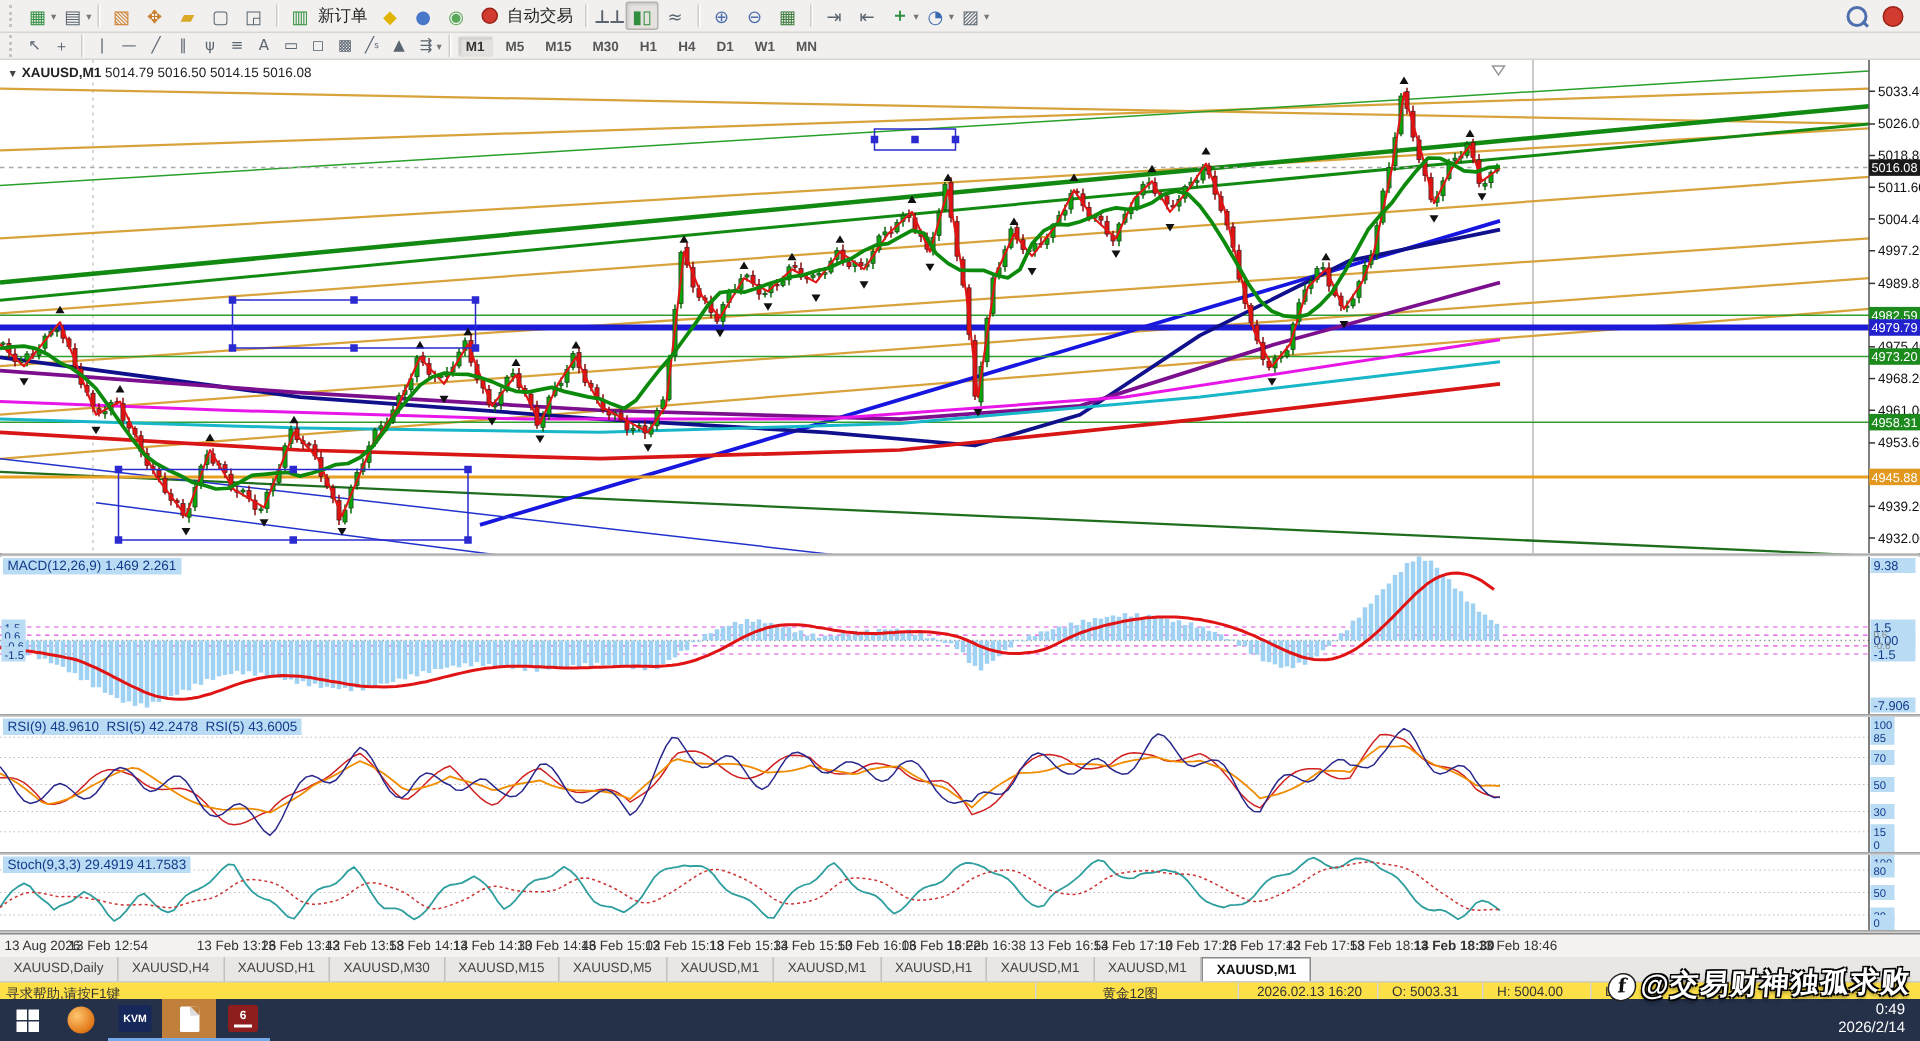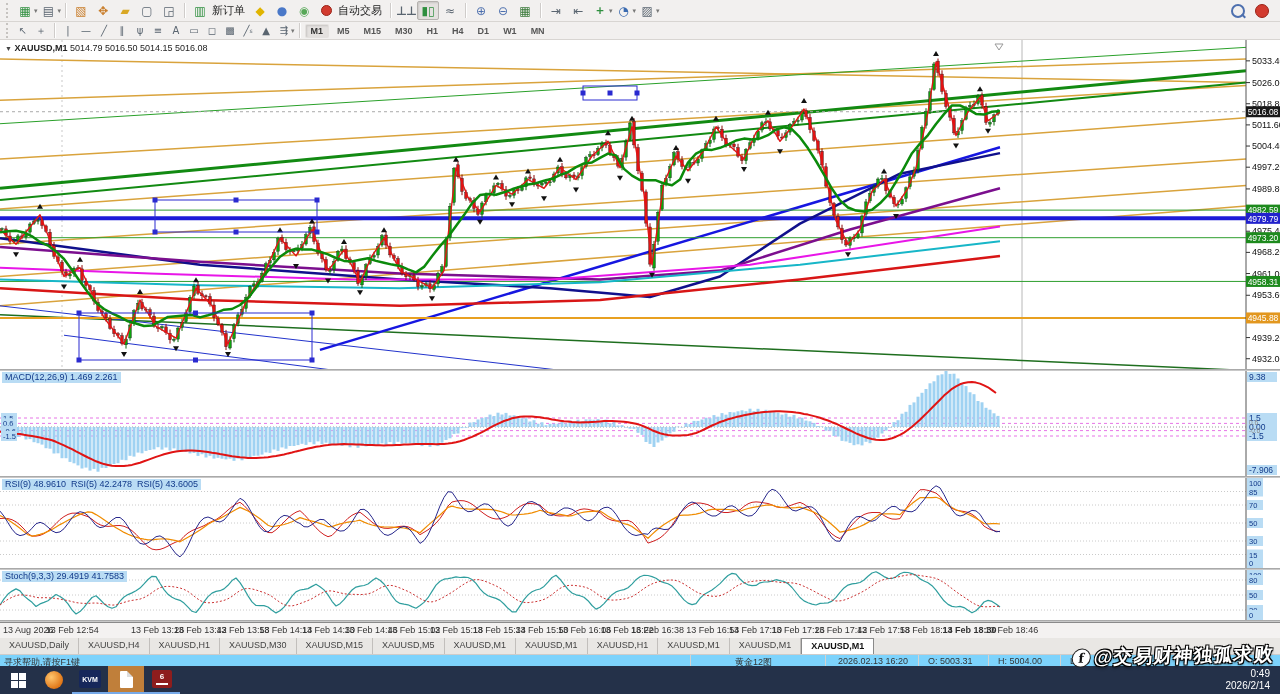--- a/index.html
+++ b/index.html
@@ -28,21 +28,21 @@
   #ctitle{position:absolute;top:3px;left:5px;font-size:9px;color:#222;white-space:pre;}
   #ctitle b{font-weight:bold;}
   #ctitle .dd{font-size:7px;color:#444;}
   svg text{font-family:"Liberation Sans",sans-serif;}
   
   #taxis{position:absolute;top:622px;left:0;width:1280px;height:16px;background:#f4f2f1;border-top:1px solid #8a8a8a;overflow:hidden;}
   #taxis span{position:absolute;top:2px;font-size:9px;color:#333;white-space:nowrap;}
   #tabbar{position:absolute;top:638px;left:0;width:1280px;height:16px;background:#e9e7e4;border-bottom:1px solid #c9c6c3;display:flex;align-items:stretch;}
   .tab{font-size:9px;color:#444;padding:2px 9px 0 9px;border-right:1px solid #c2bfbc;white-space:nowrap;}
   .tab.active{background:#fff;font-weight:bold;color:#111;border:1px solid #8a8a8a;border-bottom:none;}
-  #status{position:absolute;top:654px;left:0;width:1280px;height:12px;background:#7dd3fc;border-top:1px solid #cfccca;font-size:9px;color:#333;}
+  #status{position:absolute;top:654px;left:0;width:1280px;height:12px;background:#fde047;border-top:1px solid #cfccca;font-size:9px;color:#333;}
   #status .seg{position:absolute;top:1px;white-space:nowrap;}
   #status .div{position:absolute;top:0;width:1px;height:12px;background:#d5d2cf;}
   
   #wm{position:absolute;top:643px;right:6px;display:flex;align-items:center;gap:4px;transform:skewX(-6deg) rotate(-1deg);z-index:5;}
   #wm .fb{width:17px;height:17px;border-radius:50%;background:#fff;color:#111;font-weight:bold;font-size:13px;display:flex;align-items:center;justify-content:center;box-shadow:0 0 0 1px #222;font-family:"DejaVu Serif",serif;}
   #wm .txt{font-size:19px;font-weight:bold;color:#fff;letter-spacing:1px;white-space:nowrap;
     text-shadow:-1px -1px 0 #000,1px -1px 0 #000,-1px 1px 0 #000,1px 1px 0 #000,0 2px 3px rgba(0,0,0,.6);}
   
   #taskbar{position:absolute;top:666px;left:0;width:1280px;height:28px;background:#243149;display:flex;align-items:center;}
   .tk{width:36px;height:28px;display:flex;align-items:center;justify-content:center;box-sizing:border-box;flex:0 0 auto;}

